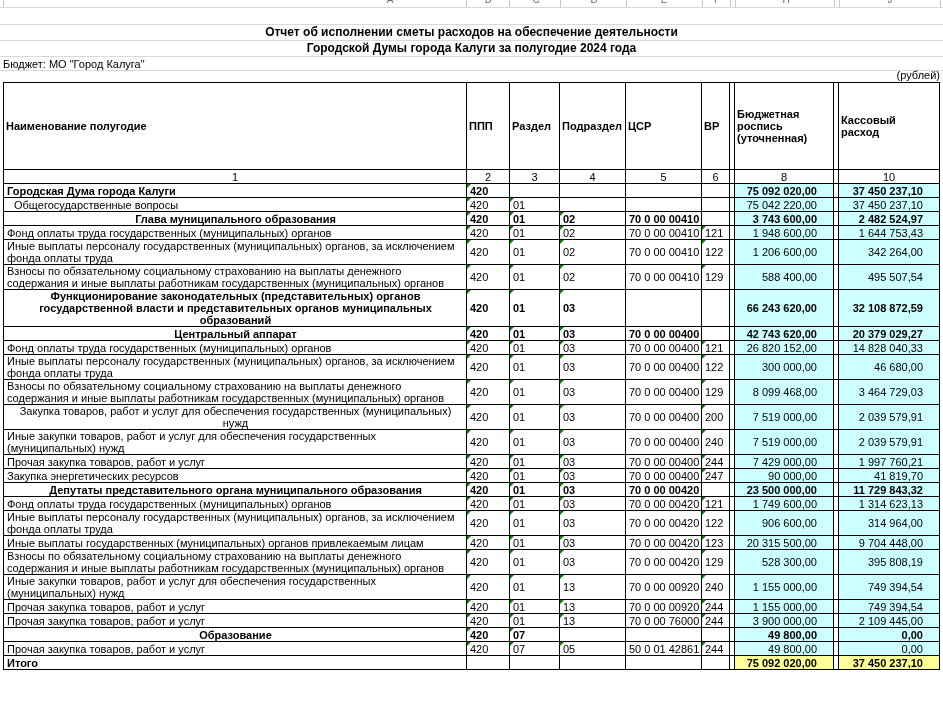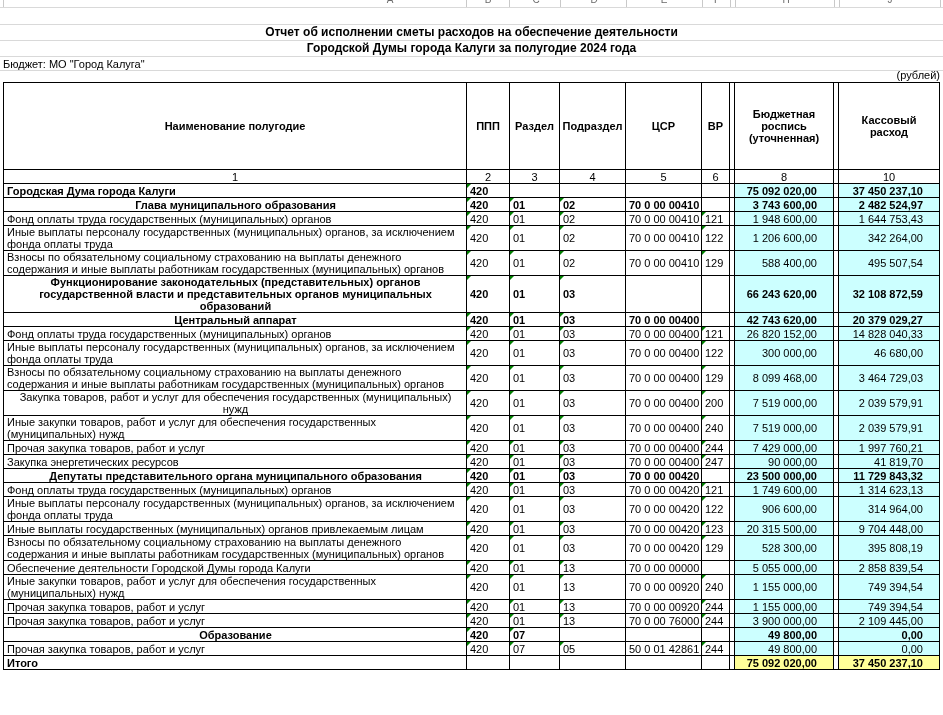--- a/index.html
+++ b/index.html
@@ -15,21 +15,21 @@
 
   .title{position:absolute;left:0;width:943px;text-align:center;font-weight:bold;
          font-size:12px;line-height:15px;}
   .budget{position:absolute;left:3px;top:58px;font-size:11px;}
   .rub{position:absolute;right:3px;top:69px;font-size:11px;}
 
   table{position:absolute;top:82px;left:3px;border-collapse:collapse;table-layout:fixed;
         width:937px;font-size:11px;}
   td{border:1px solid #000;padding:0 2px;height:13px;line-height:12px;overflow:hidden;
      vertical-align:middle;}
-  tr.hdr td{font-weight:bold;text-align:center;height:86px;}
+  tr.hdr td{font-weight:bold;text-align:left;height:86px;}
   tr.numrow td{text-align:center;height:13px;font-weight:normal;}
   .c-name{text-align:left;padding-left:3px;}
   .ctr{text-align:center;margin-top:28px;}
   .ind{padding-left:10px;}
   .nw{white-space:nowrap;}
   .c-code{position:relative;padding-left:3px;white-space:nowrap;padding-right:0;}
   .money{text-align:right;padding-right:16px;white-space:nowrap;}
   .cyan{background:#CCFFFF;}
   .yellow{background:#FFFF99;}
   tr.b td{font-weight:bold;}
@@ -118,20 +118,32 @@
           <td class="c-code"><i class="tri"></i>420</td>
           <td class="c-code"></td>
           <td class="c-code"></td>
           <td class="c-code"></td>
           <td class="c-code"></td>
           <td class="gap"></td>
           <td class="money cyan">75 092 020,00</td>
           <td class="gap"></td>
           <td class="money cyan">37 450 237,10</td>
         </tr>
+        <tr>
+          <td class="c-name ind">Общегосударственные вопросы</td>
+          <td class="c-code"><i class="tri"></i>420</td>
+          <td class="c-code"><i class="tri"></i>01</td>
+          <td class="c-code"></td>
+          <td class="c-code"></td>
+          <td class="c-code"></td>
+          <td class="gap"></td>
+          <td class="money cyan">75 042 220,00</td>
+          <td class="gap"></td>
+          <td class="money cyan">37 450 237,10</td>
+        </tr>
         <tr class="b">
           <td class="c-name ctr">Глава муниципального образования</td>
           <td class="c-code"><i class="tri"></i>420</td>
           <td class="c-code"><i class="tri"></i>01</td>
           <td class="c-code"><i class="tri"></i>02</td>
           <td class="c-code">70 0 00 00410</td>
           <td class="c-code"></td>
           <td class="gap"></td>
           <td class="money cyan">3 743 600,00</td>
           <td class="gap"></td>
@@ -333,32 +345,20 @@
           <td class="c-name">Взносы по обязательному социальному страхованию на выплаты денежного содержания и иные выплаты работникам государственных (муниципальных) органов</td>
           <td class="c-code"><i class="tri"></i>420</td>
           <td class="c-code"><i class="tri"></i>01</td>
           <td class="c-code"><i class="tri"></i>03</td>
           <td class="c-code">70 0 00 00420</td>
           <td class="c-code"><i class="tri"></i>129</td>
           <td class="gap"></td>
           <td class="money cyan">528 300,00</td>
           <td class="gap"></td>
           <td class="money cyan">395 808,19</td>
-        </tr>
-        <tr>
-          <td class="c-name">Обеспечение деятельности Городской Думы города Калуги</td>
-          <td class="c-code"><i class="tri"></i>420</td>
-          <td class="c-code"><i class="tri"></i>01</td>
-          <td class="c-code"><i class="tri"></i>13</td>
-          <td class="c-code">70 0 00 00000</td>
-          <td class="c-code"></td>
-          <td class="gap"></td>
-          <td class="money cyan">5 055 000,00</td>
-          <td class="gap"></td>
-          <td class="money cyan">2 858 839,54</td>
         </tr>
         <tr>
           <td class="c-name">Иные закупки товаров, работ и услуг для обеспечения государственных (муниципальных) нужд</td>
           <td class="c-code"><i class="tri"></i>420</td>
           <td class="c-code"><i class="tri"></i>01</td>
           <td class="c-code"><i class="tri"></i>13</td>
           <td class="c-code">70 0 00 00920</td>
           <td class="c-code"><i class="tri"></i>240</td>
           <td class="gap"></td>
           <td class="money cyan">1 155 000,00</td>

